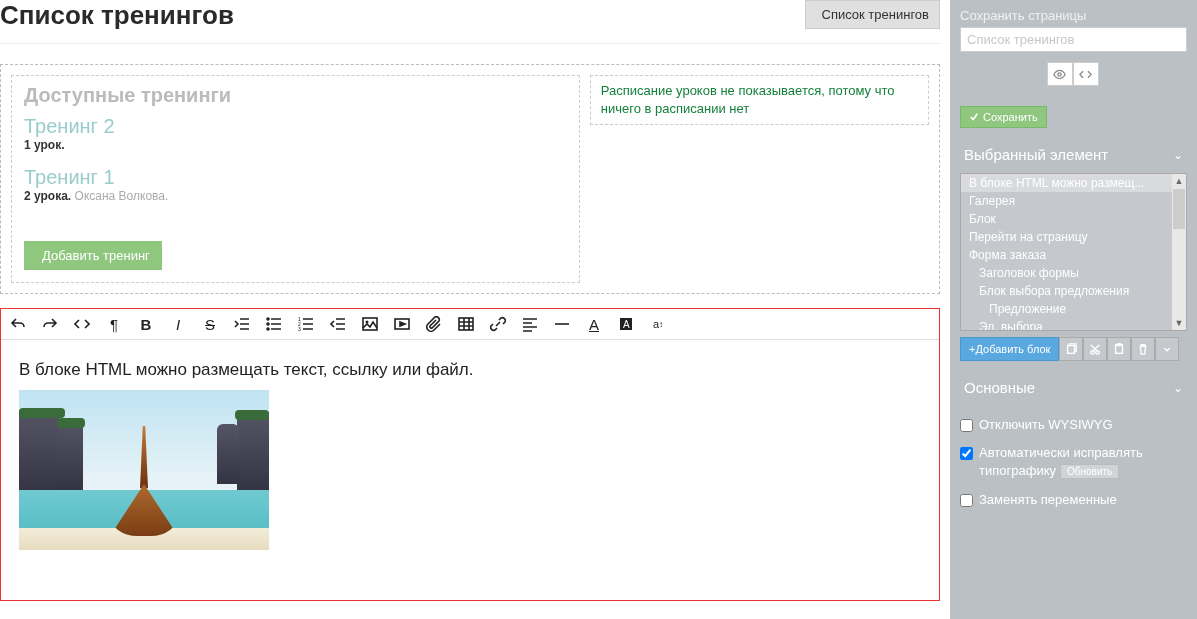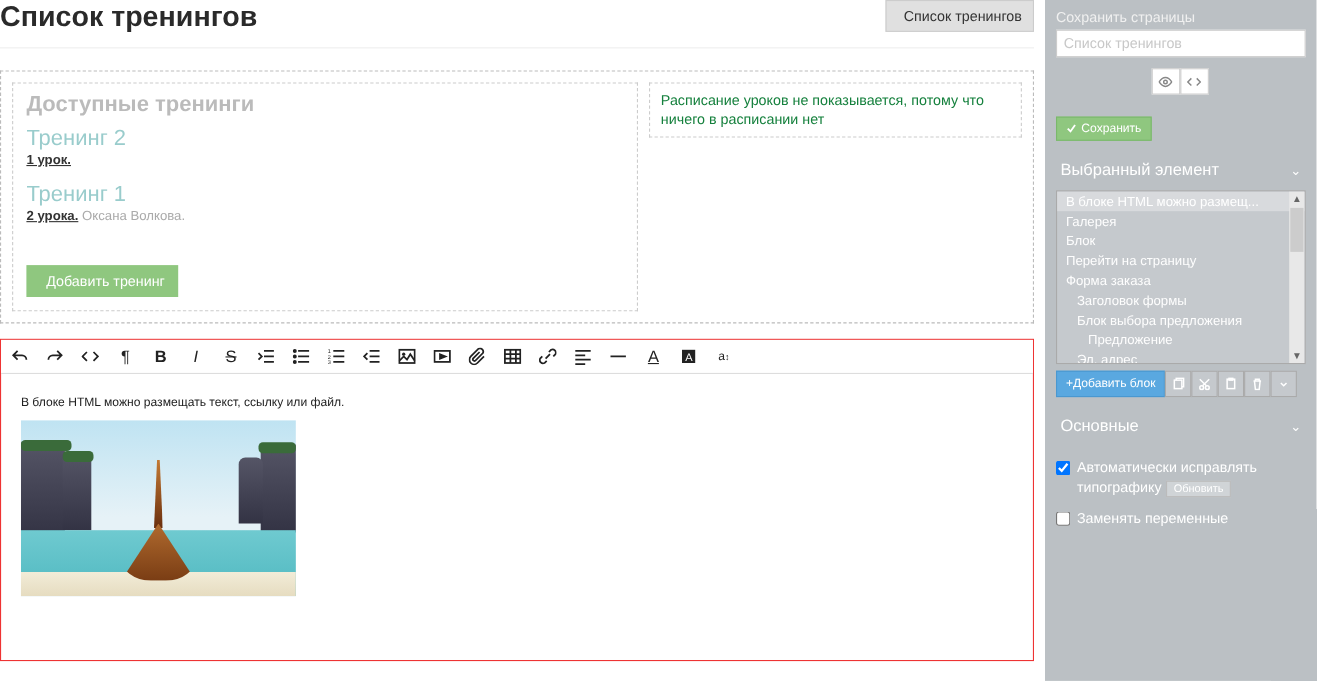--- a/index.html
+++ b/index.html
@@ -14,31 +14,31 @@
 
 .dashed-block { margin-top: 20px; border: 1px dashed #bbb; padding: 10px; }
 .cols { display: flex; gap: 10px; }
 .col-left { flex: 1.6; border: 1px dashed #ccc; padding: 8px 12px 12px 12px; }
 .col-right { flex: 1; }
 .info-box { border: 1px dashed #ccc; padding: 6px 10px; color: #15803d; line-height: 1.4; }
 .col-title { font-size: 20px; color: #bbb; font-weight: 600; margin-bottom: 8px; }
 .training { margin-bottom: 14px; }
 .training-name { font-size: 20px; color: #9cc; font-weight: 500; }
 .training-meta { font-size: 12px; color: #333; }
-.training-meta .lessons { font-weight: 700; text-decoration: underline; }
+.training-meta .lessons { font-weight: 700; }
 .training-meta .author { color: #aaa; font-weight: 400; }
 .btn-green { background: #8fc77f; border: none; color: #fff; padding: 7px 12px; font-size: 13px; cursor: pointer; display: inline-flex; align-items: center; gap: 6px; margin-top: 24px; }
 
 .editor { margin-top: 14px; border: 1px solid #e33; }
 .toolbar { border-bottom: 1px solid #ddd; padding: 6px 8px; display: flex; gap: 14px; flex-wrap: wrap; align-items: center; background: #fff; }
 .tb { width: 18px; height: 18px; display: inline-flex; align-items: center; justify-content: center; color: #222; cursor: pointer; font-size: 15px; }
 .tb svg { width: 16px; height: 16px; fill: none; stroke: #222; stroke-width: 1.6; }
 .tb.filled svg { fill: #222; stroke: none; }
 .editor-body { padding: 20px 18px; min-height: 260px; }
-.editor-text { font-size: 11px; color: #222; margin-bottom: 10px; }
+.editor-text { font-size: 17px; color: #222; margin-bottom: 10px; }
 
 .boat-img { width: 250px; height: 160px; position: relative; overflow: hidden; }
 .sky { position: absolute; inset: 0; background: linear-gradient(#bfe3f2,#e6f2f7 55%,#e6f2f7); }
 .water { position: absolute; left:0; right:0; bottom:0; height: 60px; background: linear-gradient(#6fcad0,#4fb8c0); }
 .sand { position: absolute; left:0; right:0; bottom:0; height: 22px; background: linear-gradient(#f2ecd8,#e6dcc0); }
 .cliff { position: absolute; top:20px; width:40px; height:85px; background: linear-gradient(#556,#334); }
 .cliff.l1 { left:0; border-radius: 0 8px 0 0; }
 .cliff.l2 { left:38px; width:26px; height:70px; top:30px; border-radius: 6px 6px 0 0; }
 .cliff.r1 { right:0; width:32px; height:80px; top:22px; border-radius: 8px 0 0 0; }
 .cliff.r2 { right:30px; width:22px; height:60px; top:34px; border-radius: 6px 6px 0 0; }
@@ -275,21 +275,21 @@
     <div class="listbox">
       <div id="listbox-items">
           <div class="item sel">В блоке HTML можно размещ...</div>
           <div class="item">Галерея</div>
           <div class="item">Блок</div>
           <div class="item">Перейти на страницу</div>
           <div class="item">Форма заказа</div>
           <div class="item indent1">Заголовок формы</div>
           <div class="item indent1">Блок выбора предложения</div>
           <div class="item indent2">Предложение</div>
-          <div class="item indent1">Эл. адрес</div>
+          <div class="item indent1">Эл. выбора</div>
         </div>
       <div class="scroll">
         <div class="up">▲</div>
         <div class="thumb"></div>
         <div class="dn" style="position:absolute;bottom:0;left:0;right:0">▼</div>
       </div>
     </div>
 
     <div class="btnrow">
       <button class="primary">+<span>Добавить блок</span></button>
@@ -322,20 +322,24 @@
             <path d="M4 6l3 3 3-3"></path>
           </svg>
         </span>
     </div>
 
     <div class="panel-title">
       <span>Основные</span>
       <span class="chev">⌄</span>
     </div>
 
+    <label class="check-row">
+      <input type="checkbox" style="">
+      <span>Отключить WYSIWYG</span>
+    </label>
     <label class="check-row">
       <input type="checkbox" checked="" style="">
       <span><span>Автоматически исправлять типографику</span><button class="mini-btn">Обновить</button></span>
     </label>
     <label class="check-row">
       <input type="checkbox" style="">
       <span>Заменять переменные</span>
     </label>
   </div>
 </div>

